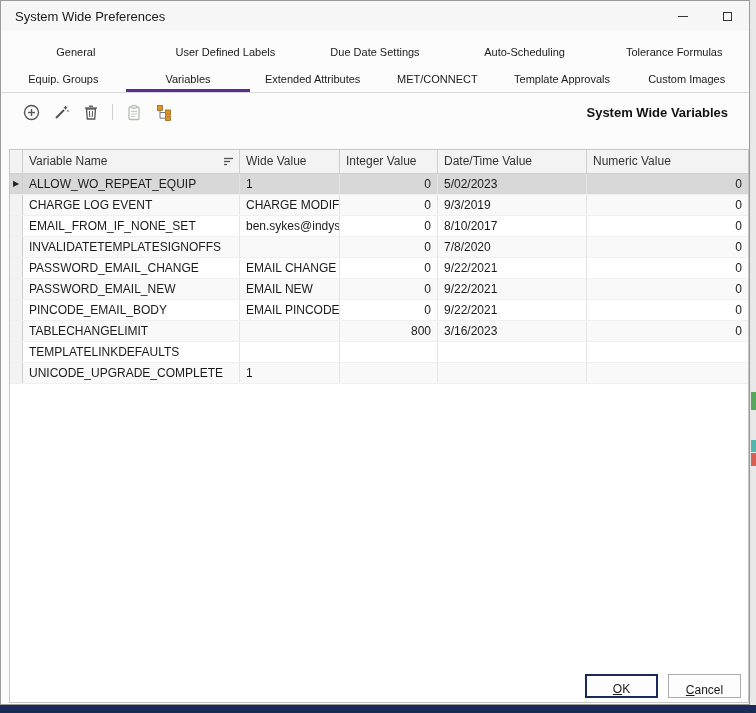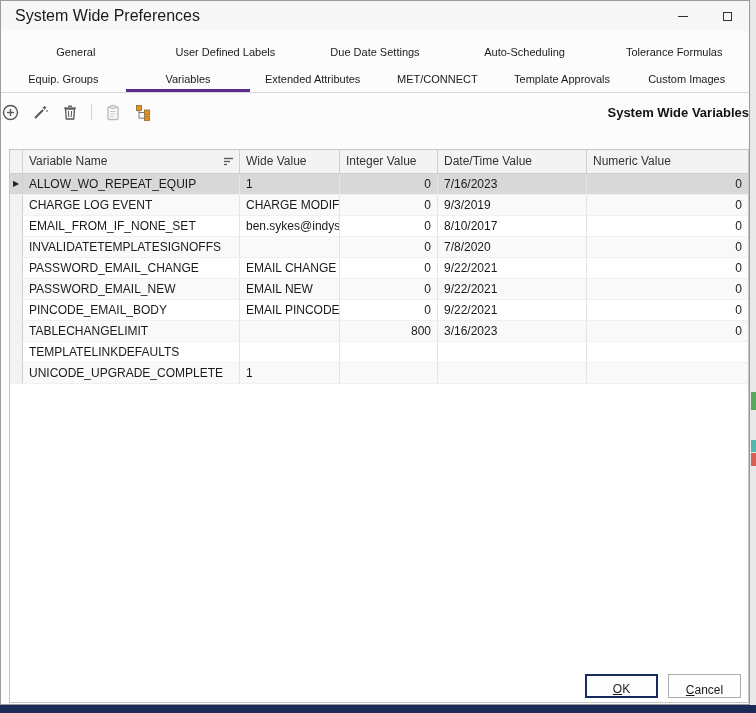--- a/index.html
+++ b/index.html
@@ -15,40 +15,40 @@
     width: 750px; height: 705px;
     background: #fcfcfc;
     border: 1px solid #9b9b9b;
   }
   
   .titlebar {
     height: 30px;
     display: flex; align-items: center;
     padding-left: 14px;
     background: #f7f7f7;
-    font-size: 16px; color: #1a1a1a;
+    font-size: 13px; color: #1a1a1a;
   }
   .win-controls { margin-left: auto; display: flex; height: 100%; }
   .win-btn { width: 44px; height: 100%; display: flex; align-items: center; justify-content: center; cursor: default; }
   .min-glyph { width: 10px; height: 1px; background: #333; display: block; }
   .max-glyph { width: 9px; height: 9px; border: 1px solid #333; display: block; }
   
   .tabstrip { margin-top: 8px; }
   .tabrow { display: flex; height: 27px; }
   .tabrow.second { border-bottom: 1px solid #d8d8d8; }
   .tab {
     flex: 1; text-align: center; line-height: 26px;
     font-size: 11px; color: #1a1a1a; cursor: default;
     white-space: nowrap; overflow: hidden;
   }
   .tab.active { border-bottom: 3px solid #5b2d90; }
   
   .toolbar {
     height: 38px; display: flex; align-items: center;
-    padding: 0 0; gap: 12px;
+    padding: 0 21px; gap: 12px;
   }
   .tool-btn { width: 18px; height: 18px; display: flex; align-items: center; justify-content: center; cursor: default; }
   .tb-sep { width: 1px; height: 16px; background: #d0d0d0; }
   .tb-title { margin-left: auto; font-size: 13px; font-weight: bold; color: #111; }
   
   .grid {
     position: absolute; left: 8px; top: 148px;
     width: 740px; height: 554px;
     border: 1px solid #c6c6c6;
     background: #ffffff;
@@ -208,21 +208,21 @@
       <div class="g-hcell c-num">Numeric Value</div>
     </div>
 
     <div class="g-row selected">
       <div class="gutter">
           <span class="sel-arrow">▶</span>
         </div>
       <div class="g-cell c-name">ALLOW_WO_REPEAT_EQUIP</div>
       <div class="g-cell c-text">1</div>
       <div class="g-cell c-int num-al">0</div>
-      <div class="g-cell c-date">7/16/2023</div>
+      <div class="g-cell c-date">5/02/2023</div>
       <div class="g-cell c-num num-al">0</div>
     </div>
 
     <div class="g-row">
       <div class="gutter"></div>
       <div class="g-cell c-name">CHARGE LOG EVENT</div>
       <div class="g-cell c-text">CHARGE MODIFIC</div>
       <div class="g-cell c-int num-al">0</div>
       <div class="g-cell c-date">9/3/2019</div>
       <div class="g-cell c-num num-al">0</div>

